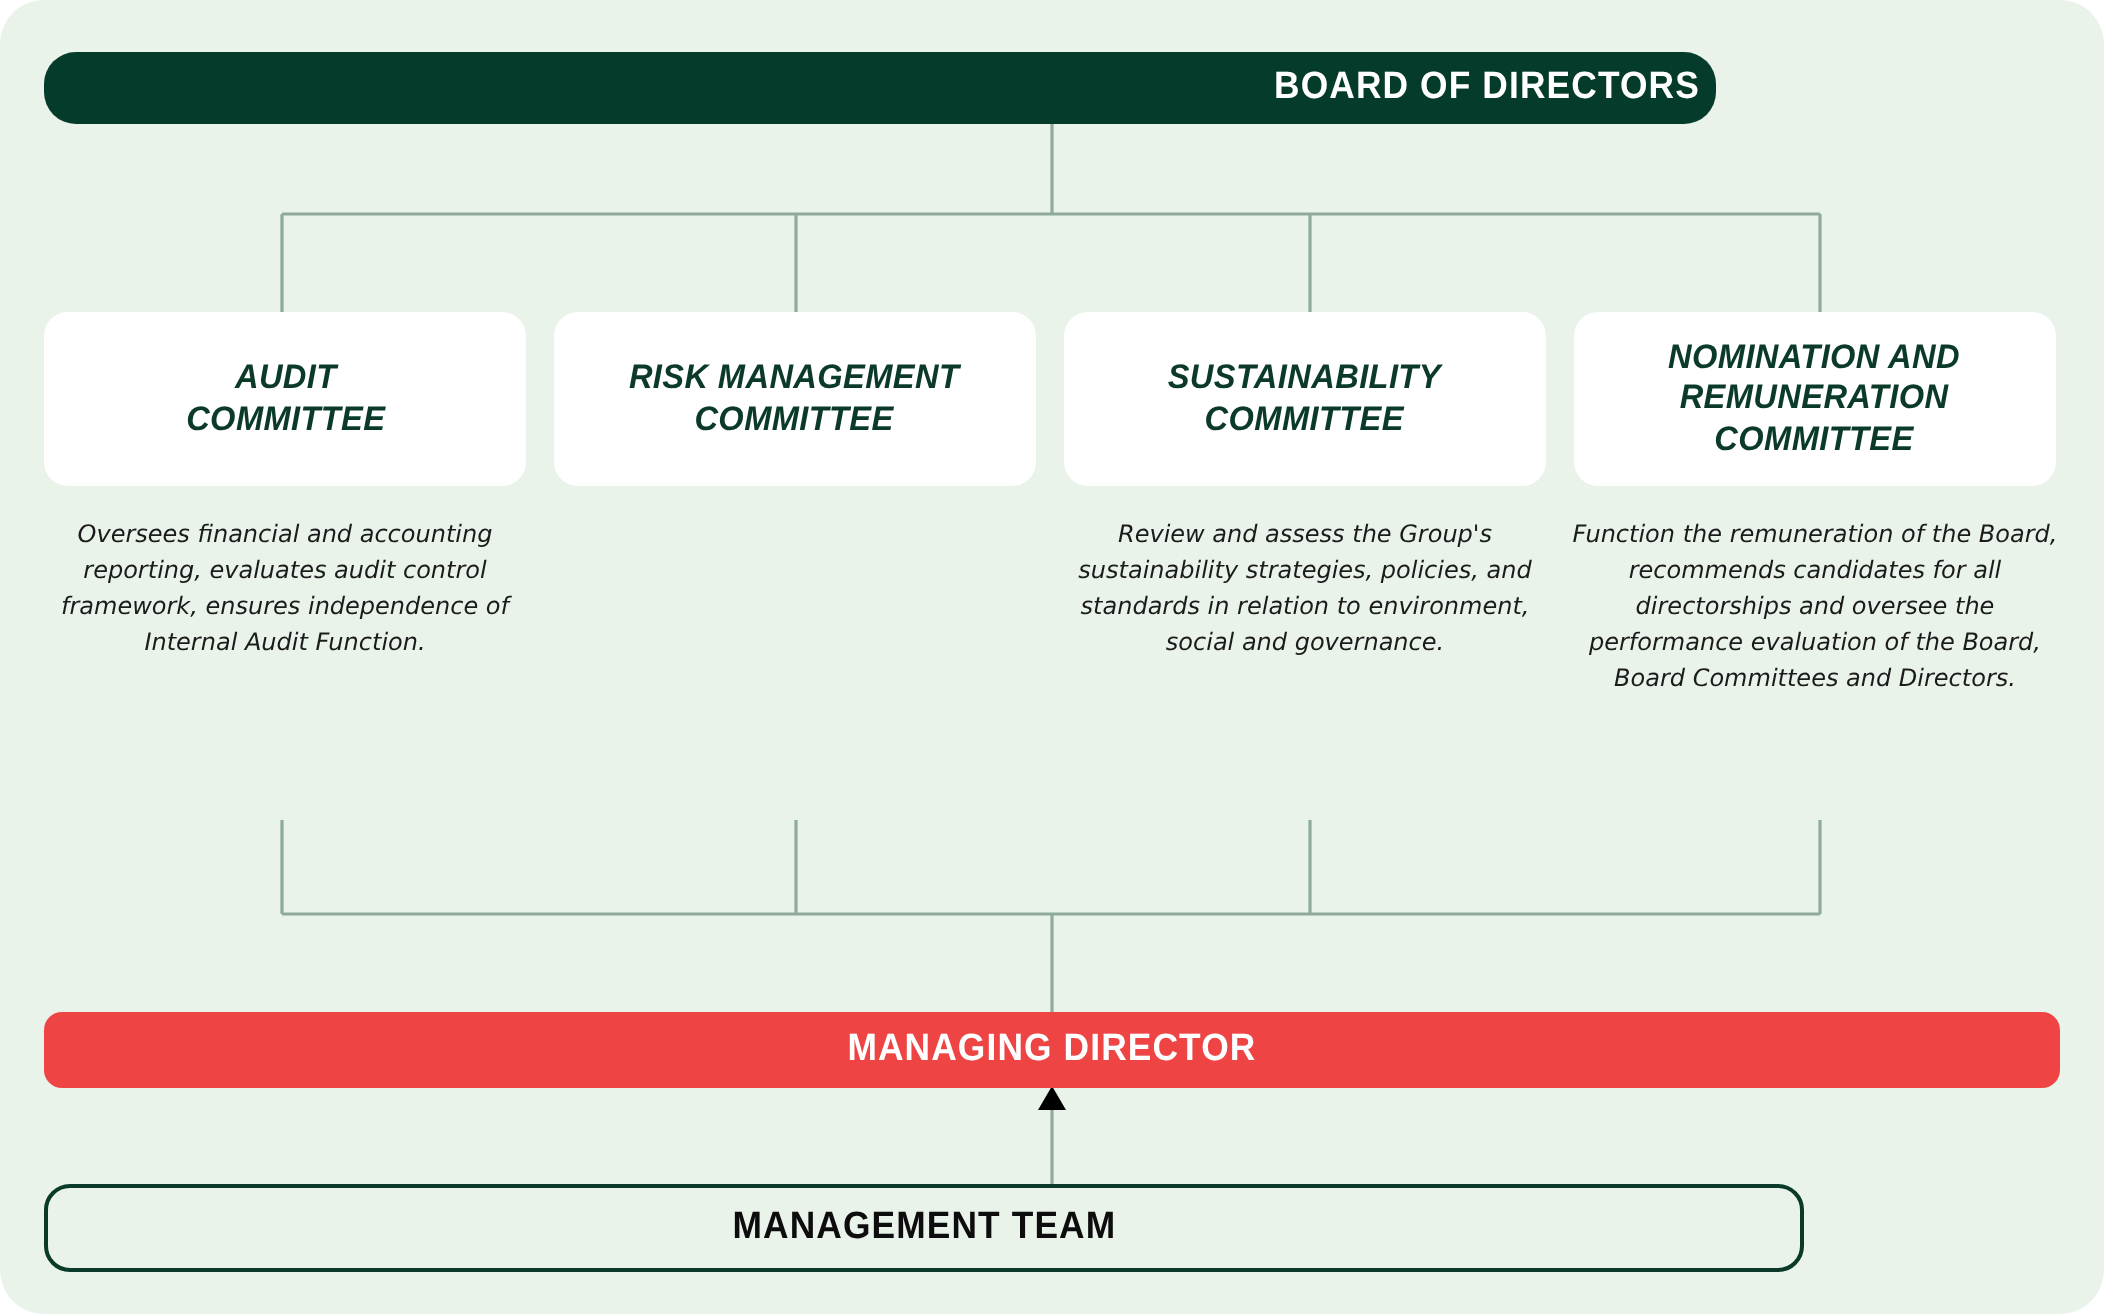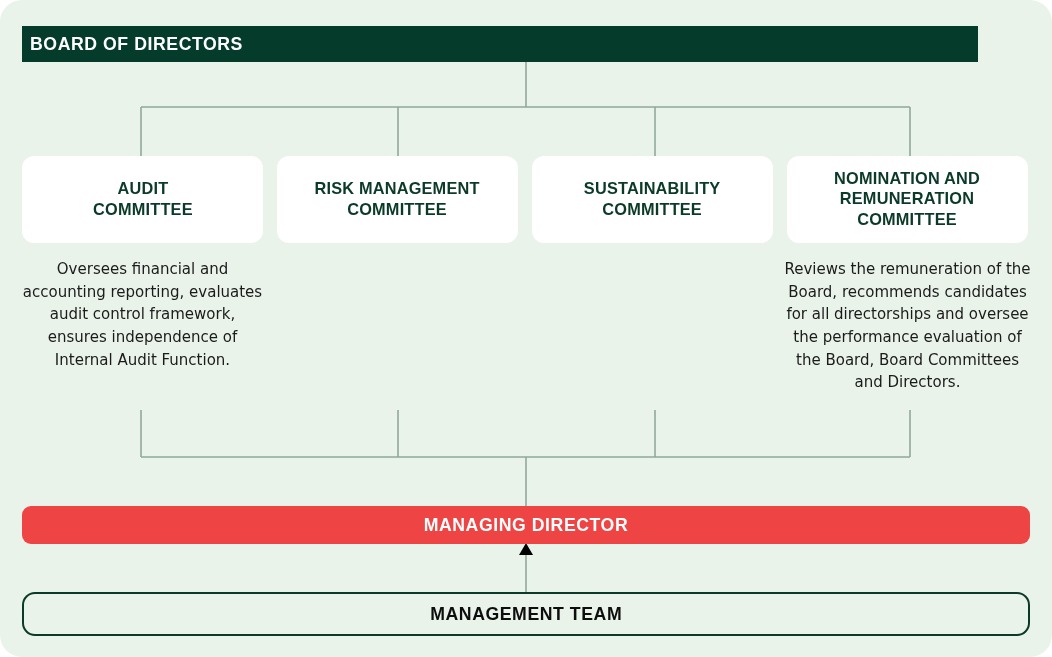--- a/index.html
+++ b/index.html
@@ -26,27 +26,27 @@
     width: 1052px;
     height: 657px;
     pointer-events: none;
   }
 
   
   .board-banner {
     position: absolute;
     left: 22px;
     top: 26px;
-    width: 956px;
+    width: 836px;
     height: 36px;
     background: #053B2B;
-    border-radius: 0;
-    display: flex;
-    align-items: center;
-    justify-content: flex-start;
+    border-radius: 16px;
+    display: flex;
+    align-items: center;
+    justify-content: flex-end;
     box-sizing: border-box;
   }
   .board-banner .banner-text {
     color: #ffffff;
     font-size: 19px;
     font-weight: bold;
     letter-spacing: 0.6px;
     text-align: center;
     font-family: "Liberation Sans Narrow", "Liberation Sans", sans-serif;
     transform: scaleX(0.93);
@@ -54,20 +54,21 @@
 
   
   .committees {
     position: absolute;
     left: 22px;
     top: 156px;
     width: 1008px;
     display: flex;
     gap: 14px;
     align-items: flex-start;
+    font-style: italic;
   }
   .committee-col {
     width: 241px;
     display: flex;
     flex-direction: column;
     align-items: center;
   }
   .committee-card {
     width: 100%;
     height: 87px;
@@ -85,21 +86,21 @@
     font-weight: bold;
     line-height: 1.18;
     text-align: center;
     letter-spacing: 0.2px;
     font-family: "Liberation Sans Narrow", "Liberation Sans", sans-serif;
     transform: scaleX(0.96);
   }
   .committee-desc {
     margin-top: 15px;
     color: #1b1b1b;
-    font-size: 15px;
+    font-size: 12px;
     line-height: 1.51;
     text-align: center;
     font-family: "DejaVu Sans", sans-serif;
     width: 247px;
   }
 
   
   .md-banner {
     position: absolute;
     left: 22px;
@@ -121,21 +122,21 @@
     text-align: center;
     font-family: "Liberation Sans Narrow", "Liberation Sans", sans-serif;
     transform: scaleX(0.93);
   }
 
   
   .mt-box {
     position: absolute;
     left: 22px;
     top: 592px;
-    width: 1008px;
+    width: 880px;
     height: 44px;
     background: transparent;
     border: 2px solid #0B3A28;
     border-radius: 13px;
     display: flex;
     align-items: center;
     justify-content: center;
     box-sizing: border-box;
   }
   .mt-box .banner-text {
@@ -205,31 +206,32 @@
       </div>
     </div>
 
     <div class="committee-col">
       <div class="committee-card">
         <div class="committee-title">
           <span>SUSTAINABILITY</span><br>
           <span>COMMITTEE</span>
         </div>
       </div>
+      <div class="committee-desc">Review and assess the Group's sustainability strategies, policies, and standards in relation to environment, social and governance.</div>
     </div>
 
     <div class="committee-col">
       <div class="committee-card">
         <div class="committee-title">
           <span>NOMINATION AND</span><br>
           <span>REMUNERATION</span><br>
           <span>COMMITTEE</span>
         </div>
       </div>
-      <div class="committee-desc">Reviews the remuneration of the Board, recommends candidates for all directorships and oversee the performance evaluation of the Board, Board Committees and Directors.</div>
+      <div class="committee-desc">Function the remuneration of the Board, recommends candidates for all directorships and oversee the performance evaluation of the Board, Board Committees and Directors.</div>
     </div>
 
   </div>
 
   <div class="md-banner">
     <span class="banner-text">MANAGING DIRECTOR</span>
   </div>
 
   <div class="mt-box">
     <span class="banner-text">MANAGEMENT TEAM</span>

